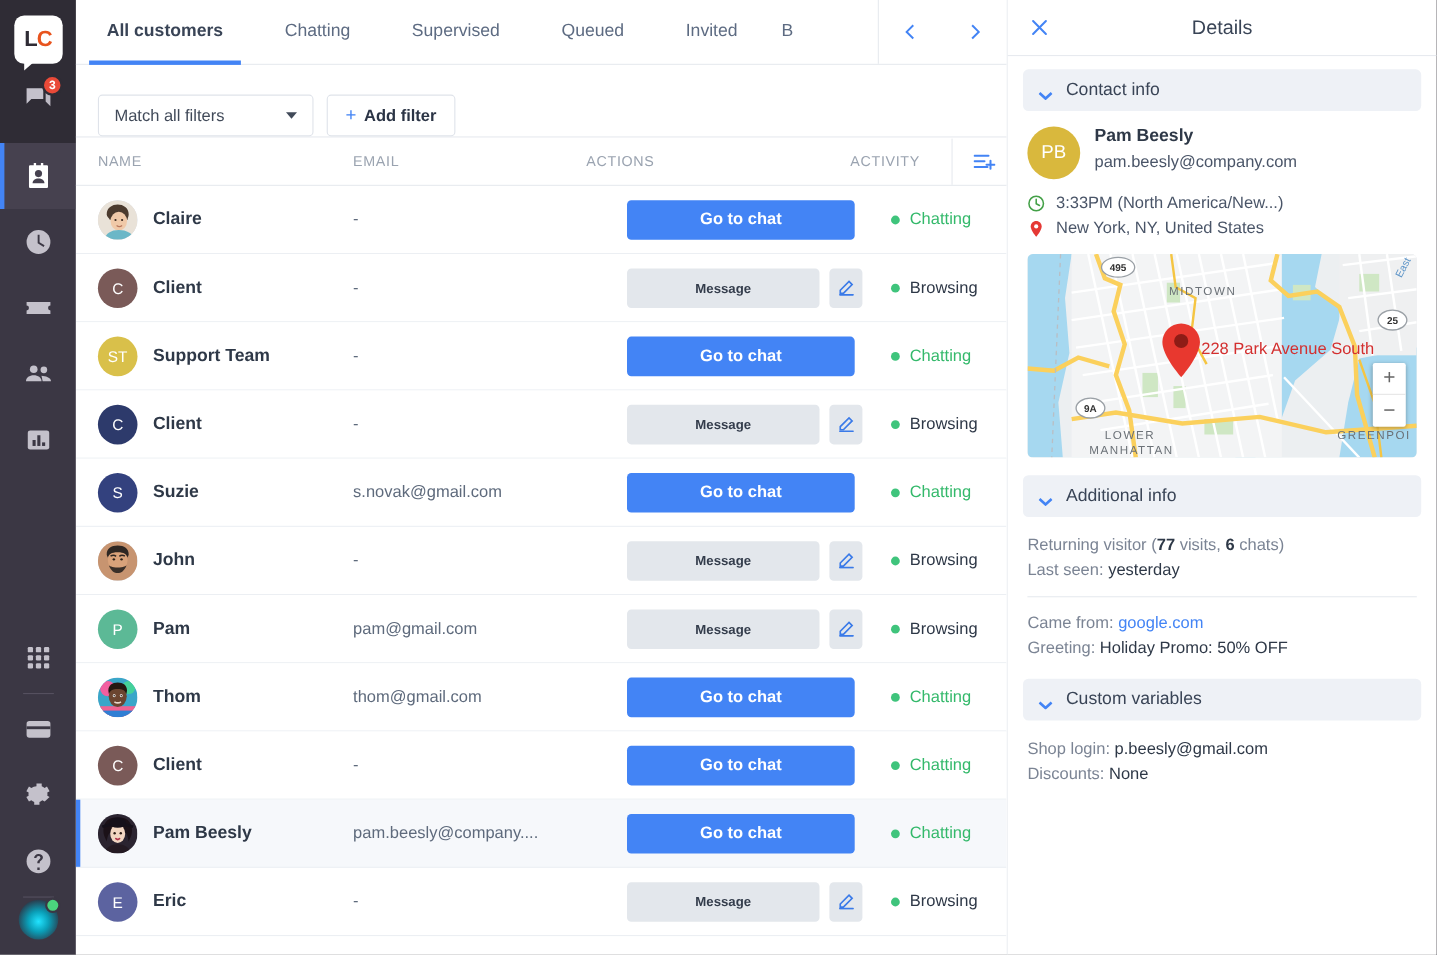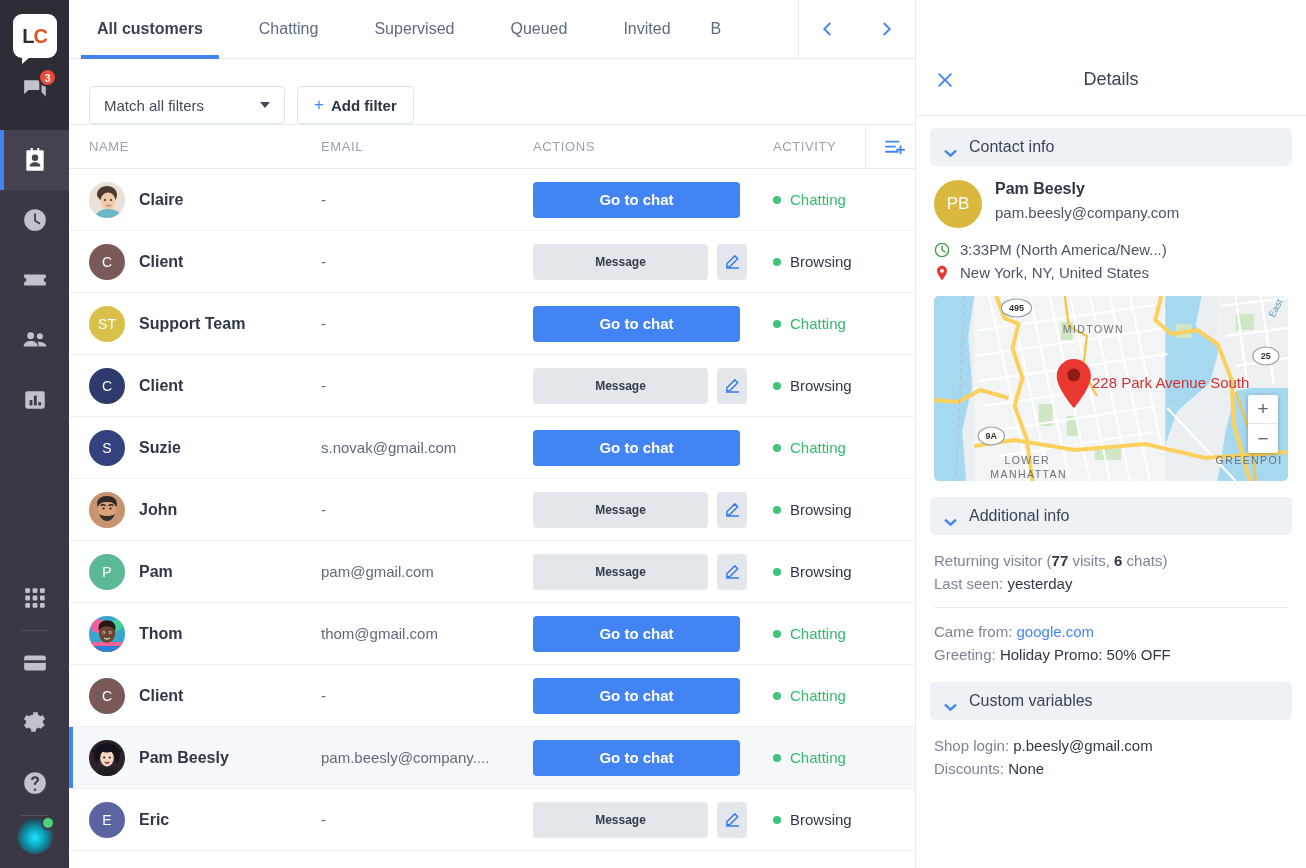--- a/index.html
+++ b/index.html
@@ -129,21 +129,21 @@
   .cell-name { width:232px; flex:0 0 232px; display:flex; align-items:center; gap:14px; }
   .av {
     width:36px; height:36px; border-radius:50%; flex:0 0 36px;
     display:flex; align-items:center; justify-content:center;
     color:#fff; font-size:14px; font-weight:500; overflow:hidden; position:relative;
   }
   .av.photo { background:#d8dde5; }
   .av.photo svg { width:36px; height:36px; display:block; }
   .nm { font-size:16px; font-weight:bold; color:#2e3847; white-space:nowrap; }
   .cell-email { width:212px; flex:0 0 212px; font-size:15px; color:#5e6a7c; overflow:hidden; white-space:nowrap; }
-  .cell-actions { width:240px; flex:0 0 240px; display:flex; align-items:flex-start; gap:9px; }
+  .cell-actions { width:240px; flex:0 0 240px; display:flex; align-items:flex-start; gap:9px;margin-left:37px; }
   .btn-primary {
     width:207px; height:36px; background:#4384f5; color:#fff; border-radius:4px;
     display:flex; align-items:center; justify-content:center; font-size:15px; font-weight:bold;
     cursor:pointer; border:none;
   }
   .btn-grey {
     width:175px; height:36px; background:#e3e7ec; color:#333c4b; border-radius:4px;
     display:flex; align-items:center; justify-content:center; font-size:12px; font-weight:bold;
     cursor:pointer; border:none;
   }
@@ -152,21 +152,21 @@
     display:flex; align-items:center; justify-content:center; cursor:pointer; border:none;
   }
   .btn-edit svg { width:15px; height:15px; }
   .cell-activity { width:110px; flex:0 0 110px; display:flex; align-items:center; gap:9px; font-size:15px; }
   .sdot { width:8px; height:8px; border-radius:50%; background:#3fc47c; flex:0 0 8px; }
   .act-chat { color:#34b96b; }
   .act-brow { color:#2e3847; }
 
   
   .details { width:391px; flex:0 0 391px; background:#fff; border-left:1px solid #e7eaef; display:flex; flex-direction:column; }
-  .dt-head { height:72px; display:flex; align-items:center; border-bottom:1px solid #e7eaef; position:relative;margin-top:44px; }
+  .dt-head { height:51px; display:flex; align-items:center; border-bottom:1px solid #e7eaef; position:relative; }
   .dt-close { width:58px; display:flex; align-items:center; justify-content:center; cursor:pointer; }
   .dt-close svg{ width:20px;height:20px; stroke:#4384f5; stroke-width:2.2; }
   .dt-title { position:absolute; left:0; right:0; text-align:center; font-size:18px; color:#394456; pointer-events:none; }
   .dt-body { flex:1 1 auto; overflow:hidden; padding: 12px 14px 0; }
   .section-hdr {
     background:#eef1f6; border-radius:5px; height:38px;
     display:flex; align-items:center; gap:12px; padding:0 14px;
     font-size:16px; color:#394456; cursor:pointer; margin-bottom: 14px;
   }
   .chev { width:13px; height:8px; flex:0 0 13px; }

